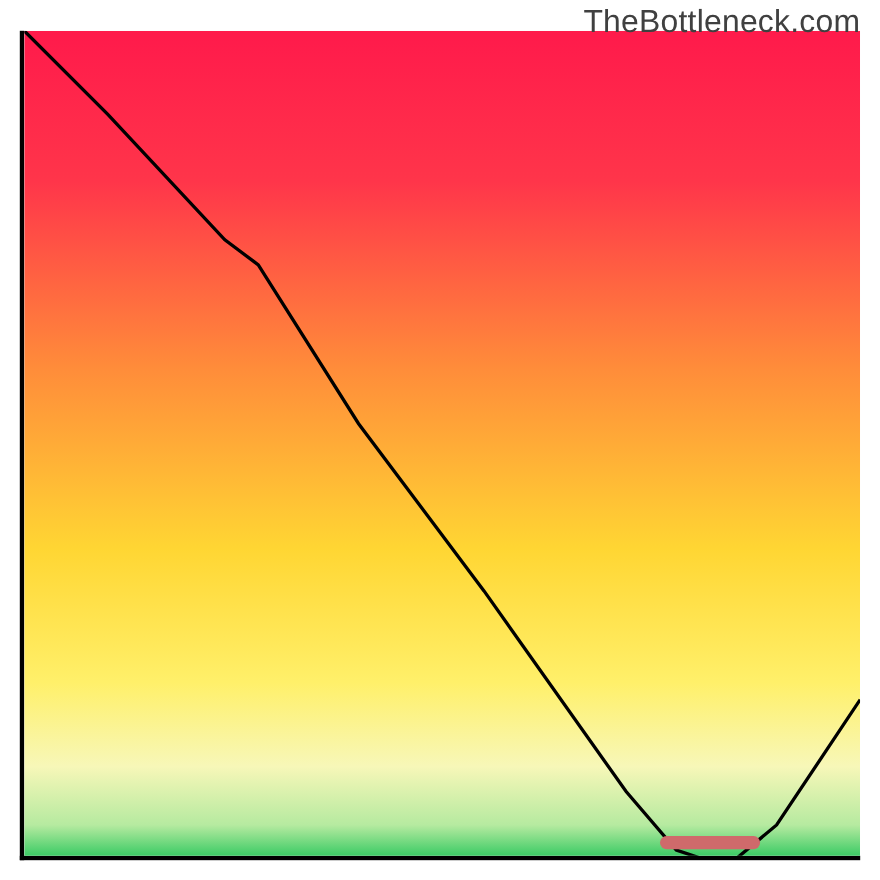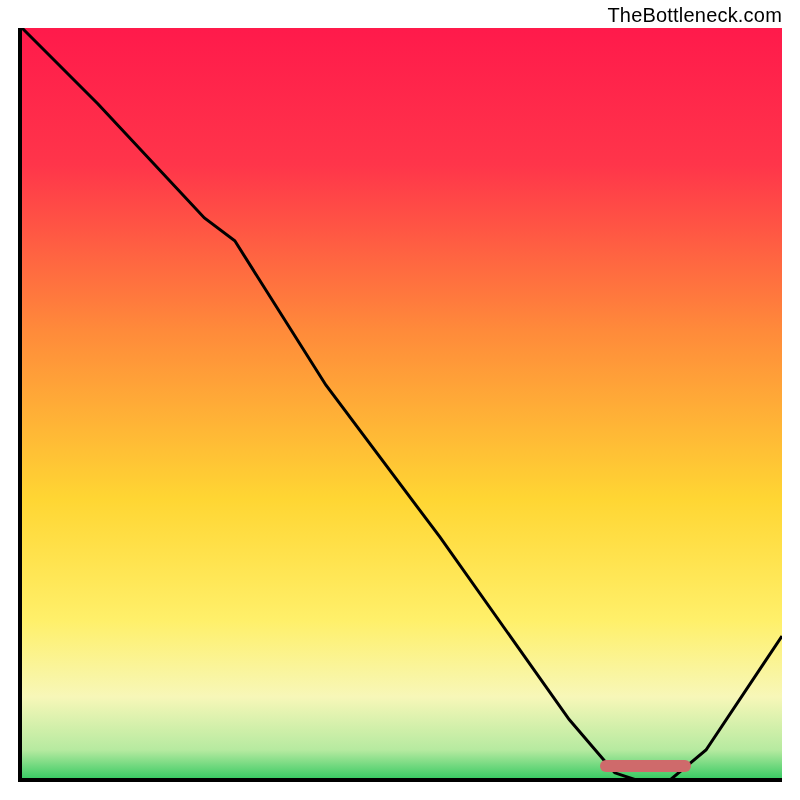--- a/index.html
+++ b/index.html
@@ -7,22 +7,22 @@
     width: 800px;
     height: 800px;
     background: #ffffff;
     position: relative;
     font-family: Arial, sans-serif;
   }
   .watermark {
     position: absolute;
     top: 4px;
     right: 18px;
-    color: #000000;
-    font-size: 20px;
+    color: #404040;
+    font-size: 29px;
     font-weight: 400;
     letter-spacing: 0.2px;
     z-index: 10;
   }
   .plot {
     position: absolute;
     left: 18px;
     top: 28px;
     width: 764px;
     height: 754px;

